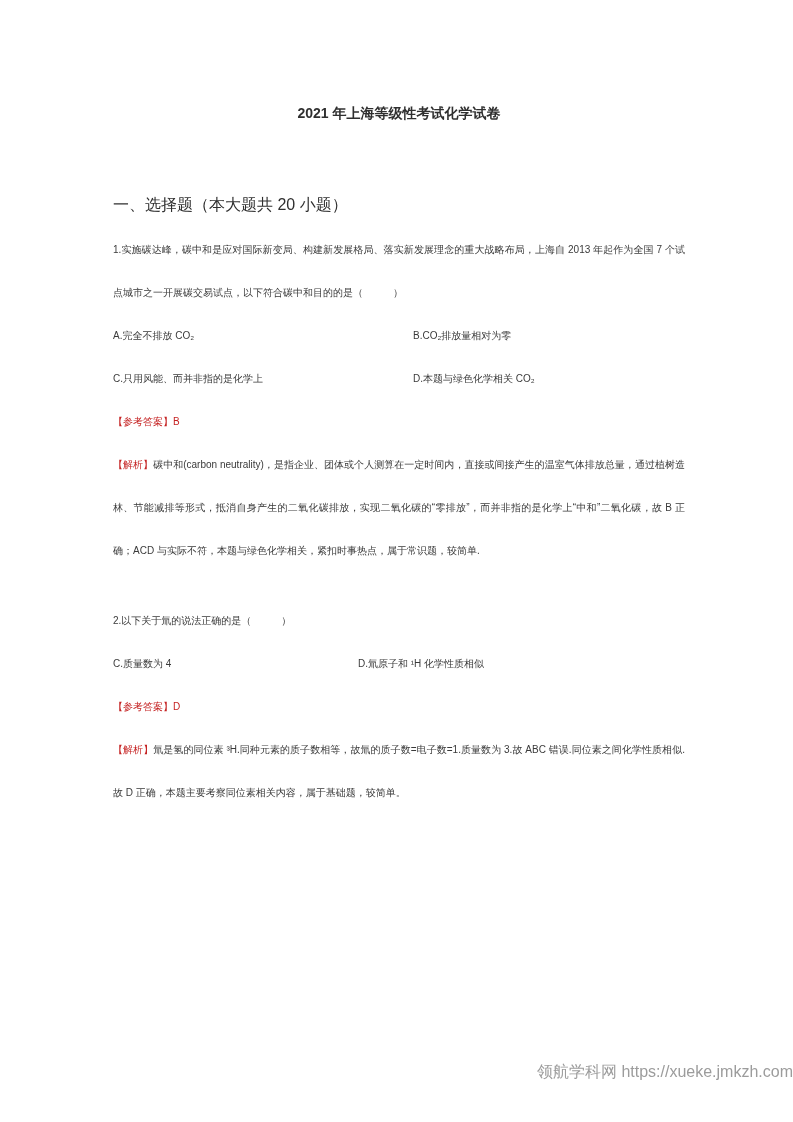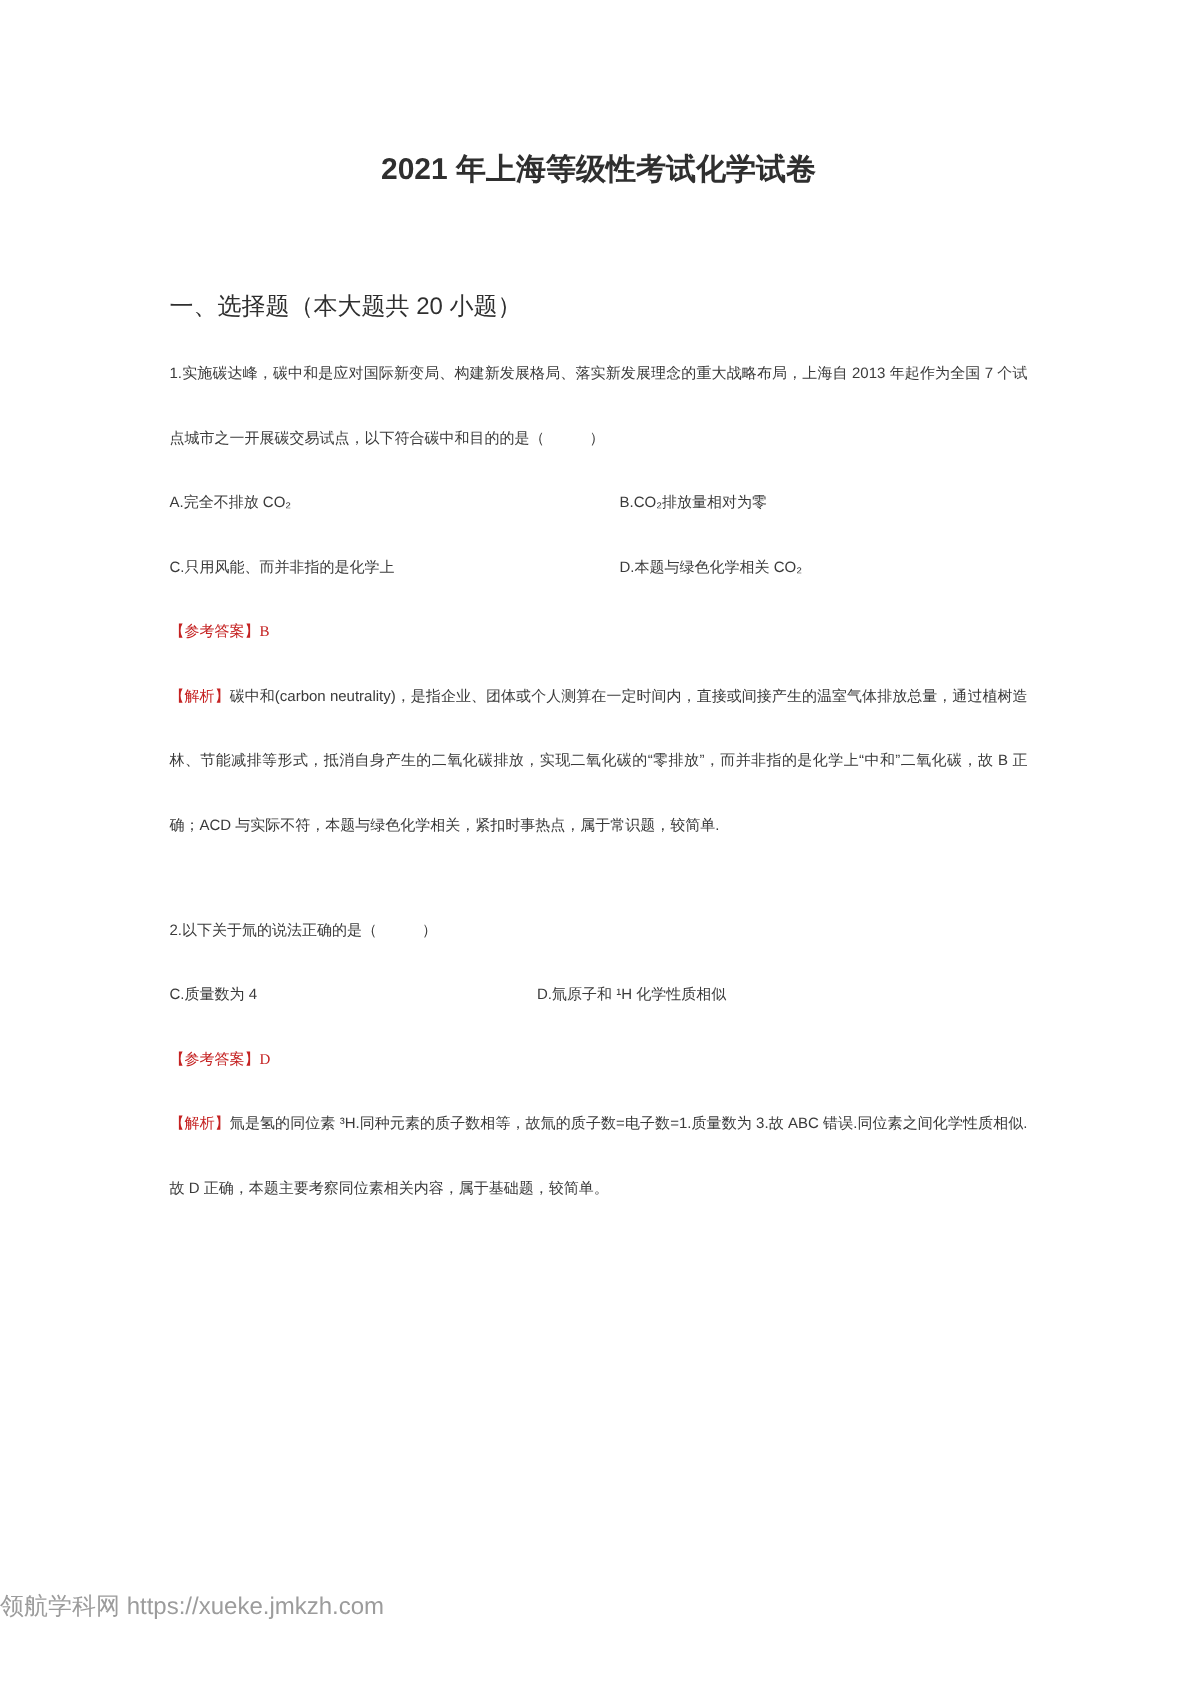--- a/index.html
+++ b/index.html
@@ -14,21 +14,21 @@
     height: 1122px;
     position: relative;
     overflow: hidden;
     color: #3a3a3a;
   }
   .page {
     padding: 100px 108px 0 113px; 
   }
   .doc-title {
     margin: 0;
-    font-size: 20px;
+    font-size: 14px;
     line-height: 27px;
     font-weight: bold;
     text-align: center;
     color: #2f2f2f;
   }
   .section-header {
     margin: 67px 0 0 0;
     font-size: 16px;
     line-height: 22px;
     font-weight: normal;
@@ -38,29 +38,29 @@
     margin: 0;
     font-size: 10px;
     line-height: 43px;
     text-align: justify;
   }
   .stem { margin-top: 12px; }
   .opt-row { display: flex; }
   .opt-row .col1 { flex: 0 0 auto; }
   .q1-opts .col1 { width: 300px; }
   .q2-opts .col1 { width: 245px; }
-  .answer-line { color: #c52222; font-family: Liberation Serif, serif; }
+  .answer-line { color: #c52222; }
   .analysis-label { color: #c52222; }
   .question-2 { margin-top: 27px; }
   .footer {
     position: absolute;
     left: 0;
     top: 1060px;
     width: 793px;
-    text-align: left;
+    text-align: right;
     font-size: 16px;
     line-height: 24px;
     color: #9c9c9c;
   }
 </style>
 </head>
 <body>
 
 <div class="page">
 

